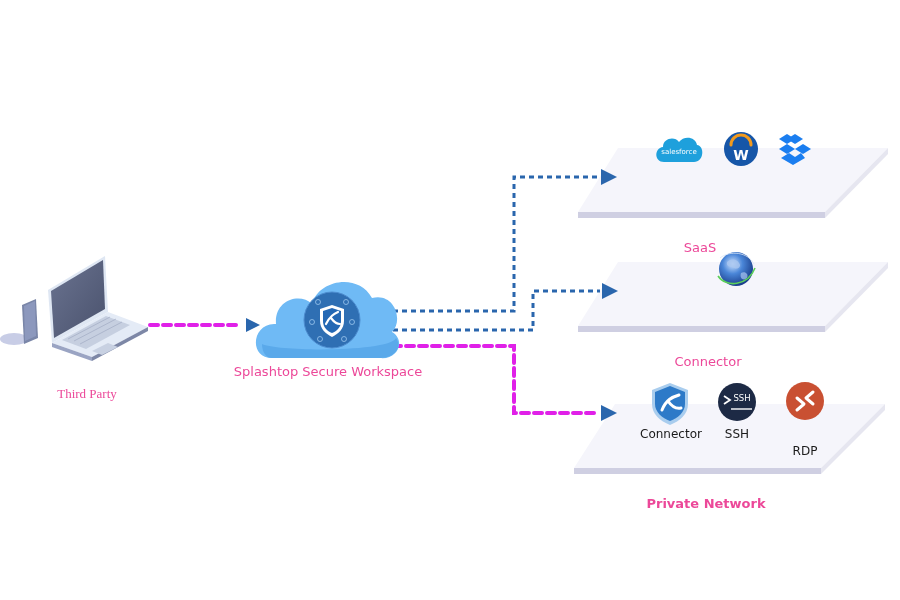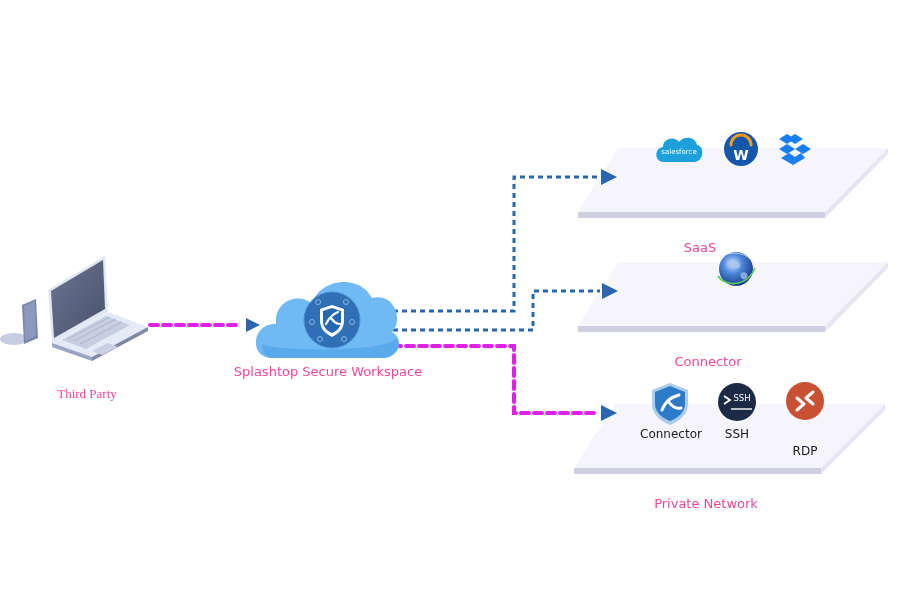--- a/index.html
+++ b/index.html
@@ -143,16 +143,16 @@
     <circle cx="805" cy="401" r="19" fill="#c95032"></circle>
     <polyline points="797,398 804,404 797,410" stroke="#ffffff" stroke-width="3" fill="none" stroke-linecap="round" stroke-linejoin="round"></polyline>
     <polyline points="813,392 806,398 813,404" stroke="#ffffff" stroke-width="3" fill="none" stroke-linecap="round" stroke-linejoin="round"></polyline>
   </g>
 </svg>
 
 <div class="label" style="left:87px; top:370px;font-family:Liberation Serif, serif;">Third Party</div>
 <div class="label" style="left:328px; top:348px;">Splashtop Secure Workspace</div>
 <div class="label" style="left:700px; top:224px;">SaaS</div>
 <div class="label" style="left:708px; top:338px;">Connector</div>
-<div class="label" style="left:706px; top:480px;">Private Network</div>
+<div class="label" style="left:706px; top:480px;font-weight:bold;">Private Network</div>
 <div class="small-label" style="left:671px; top:427px;">Connector</div>
 <div class="small-label" style="left:737px; top:427px;">SSH</div>
 <div class="small-label" style="left:805px; top:444px;">RDP</div>
 
 </body></html>

